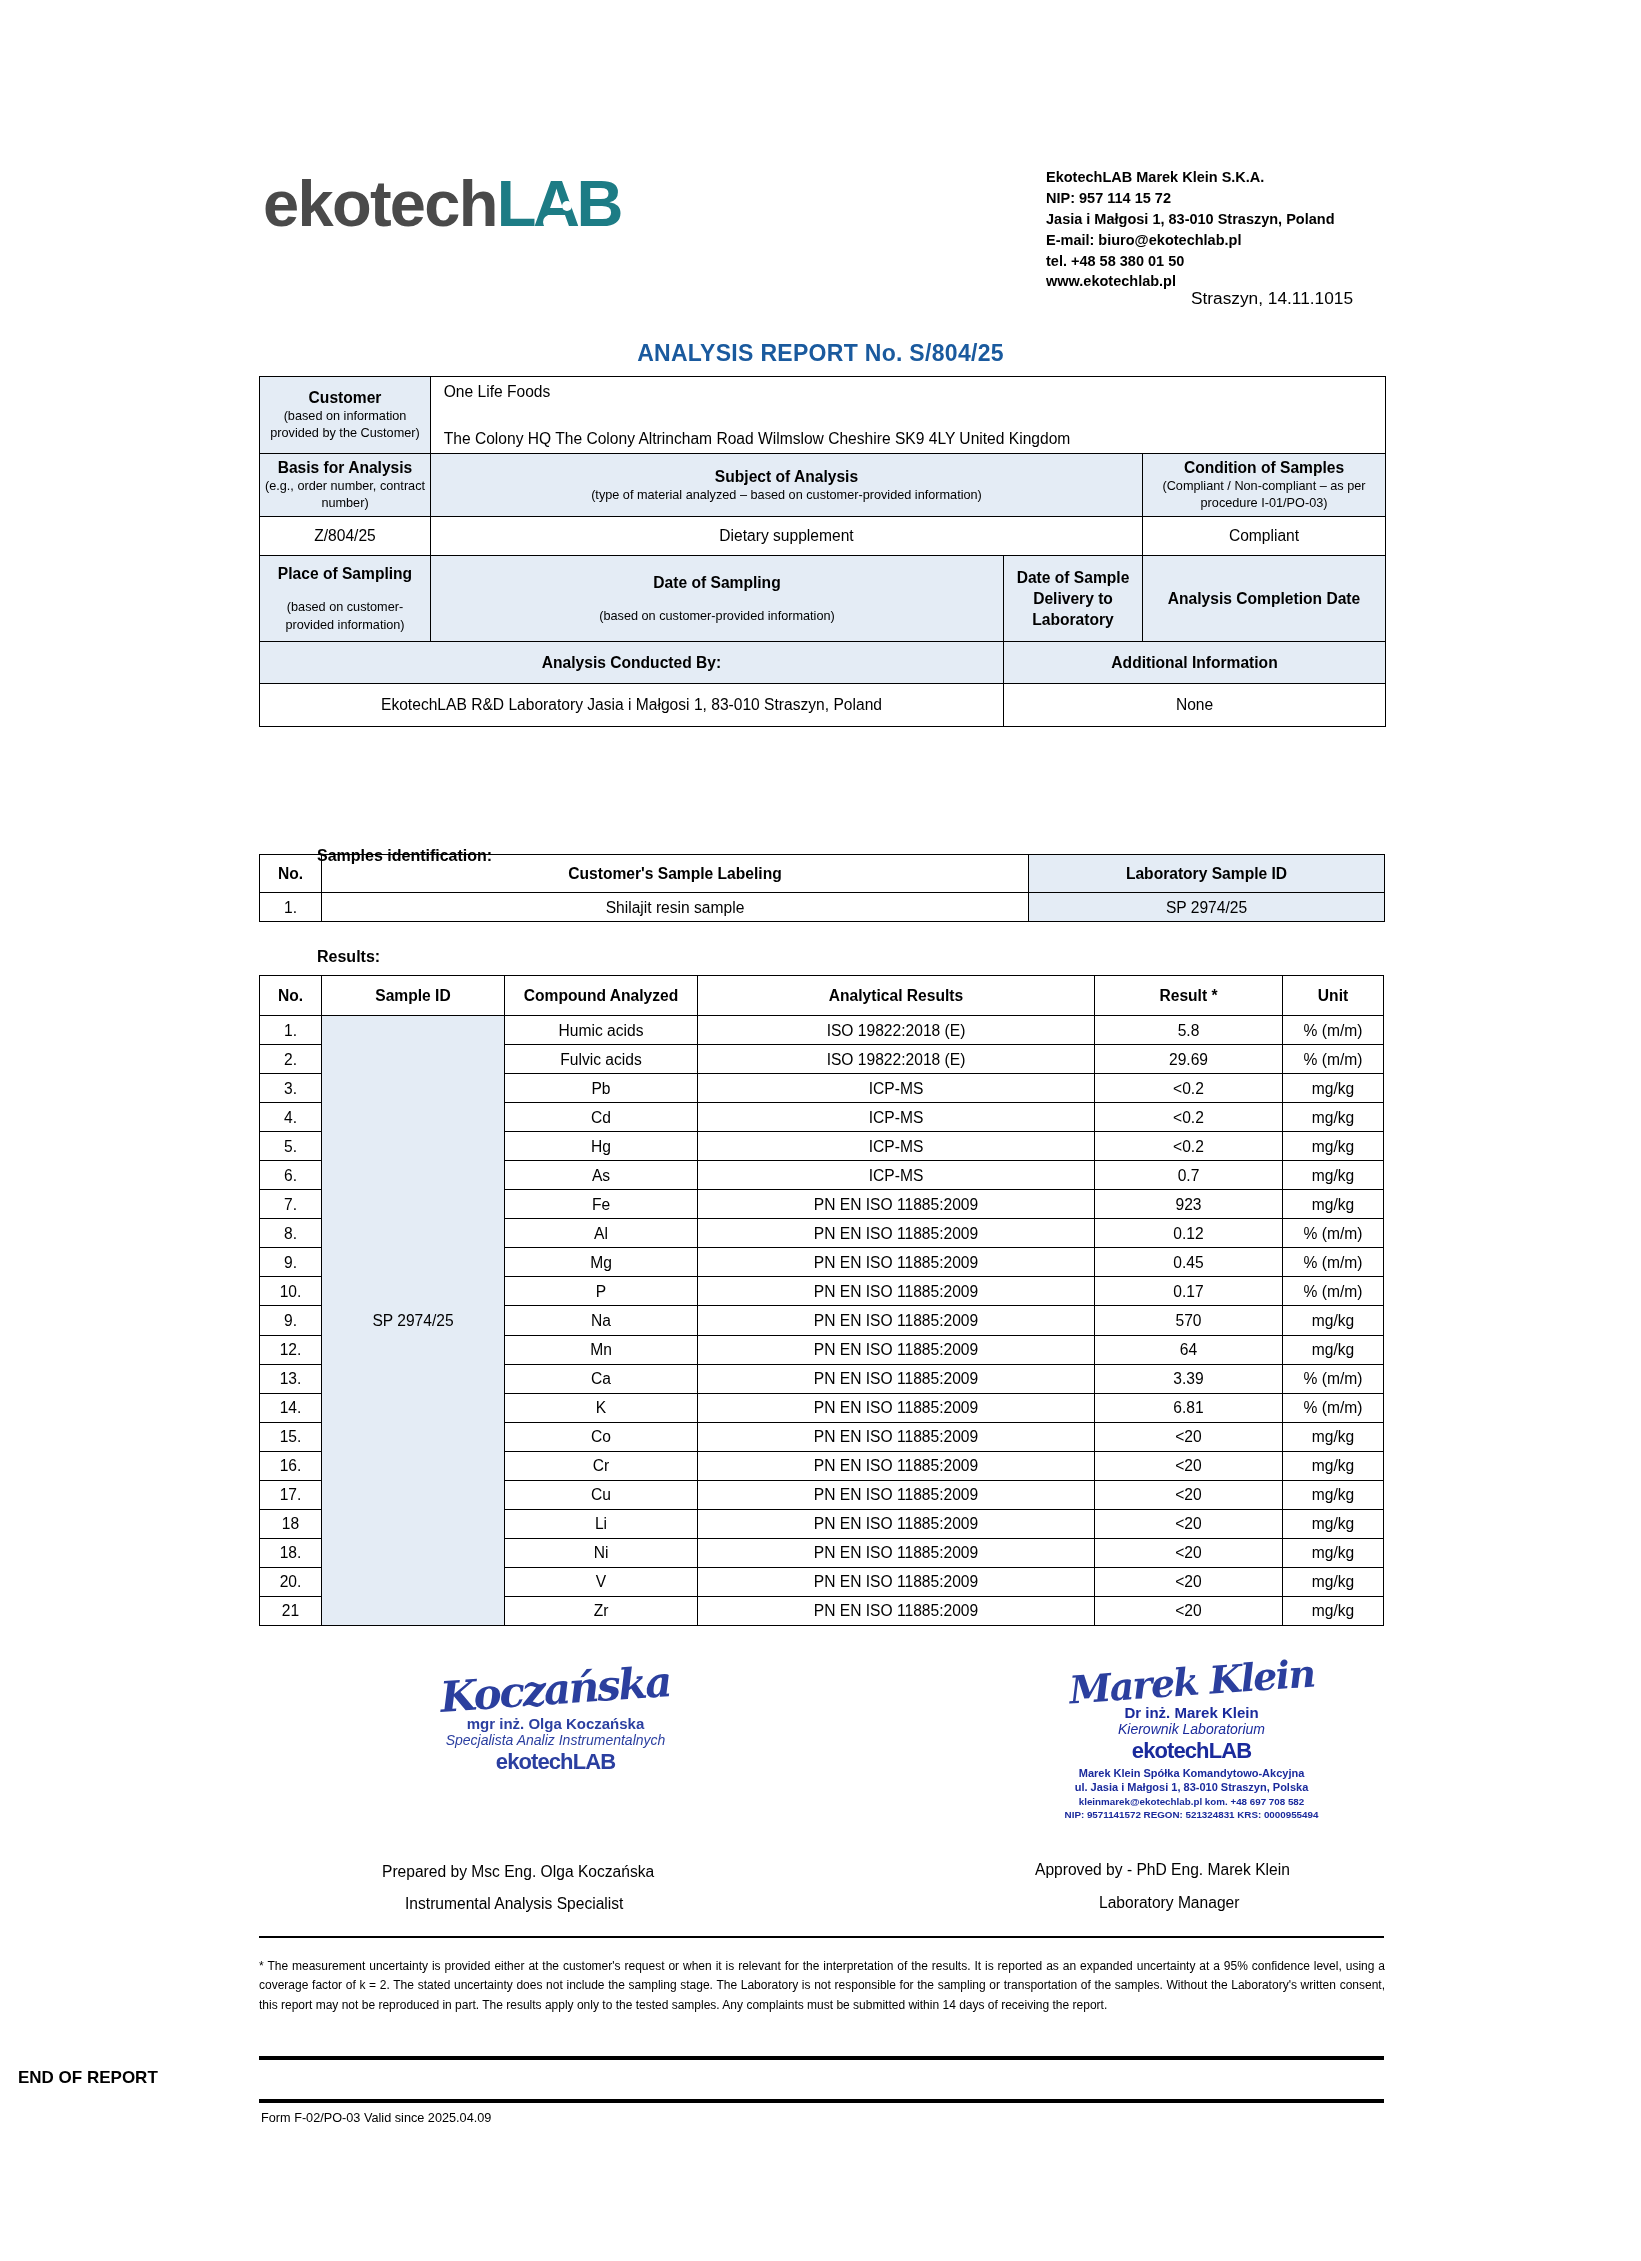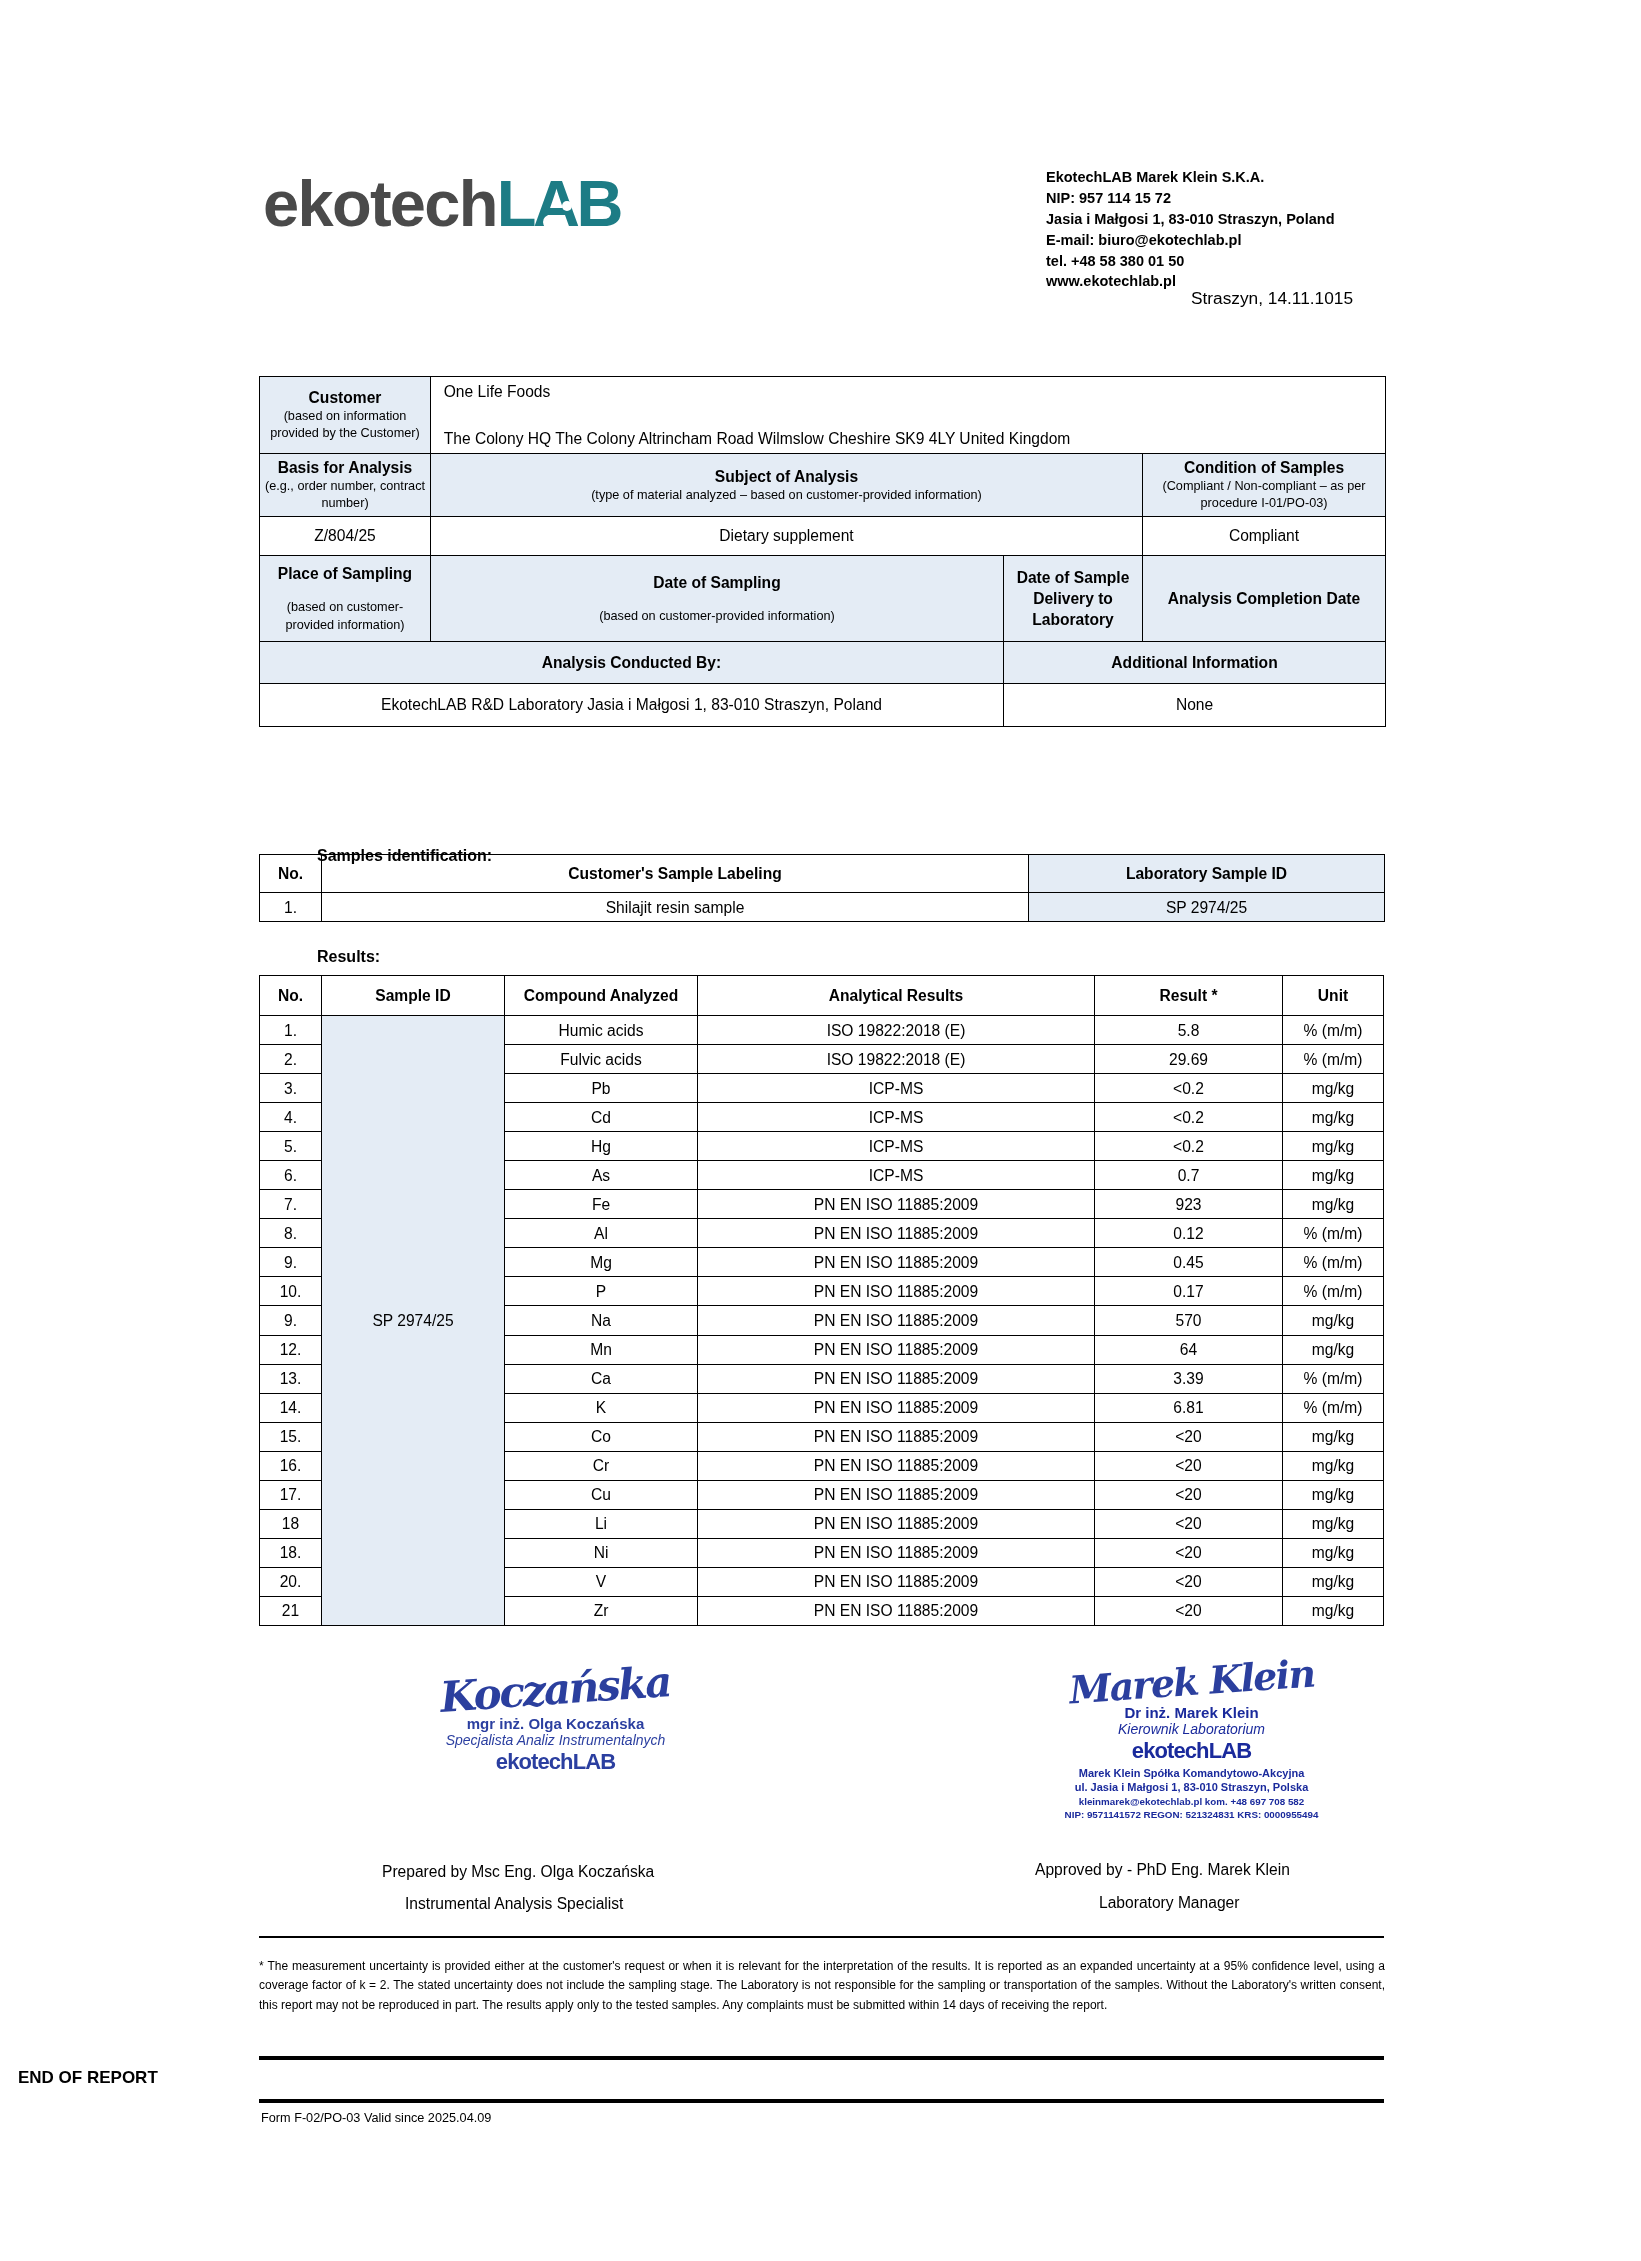--- a/index.html
+++ b/index.html
@@ -144,20 +144,21 @@
       <div>NIP: 957 114 15 72</div>
       <div>Jasia i Małgosi 1, 83-010 Straszyn, Poland</div>
       <div>E-mail: biuro@ekotechlab.pl</div>
       <div>tel. +48 58 380 01 50</div>
       <div>www.ekotechlab.pl</div>
     </div>
   </div>
 
   <div class="place-date">Straszyn,  14.11.1015</div>
 
+  <div class="report-title">ANALYSIS REPORT No.  S/804/25</div>
 
   <table class="tbl" id="info-table">
     <colgroup>
       <col style="width:171px">
         <col style="width:354px">
         <col style="width:219px">
       <col style="width:139px">
         <col style="width:243px">
     </colgroup>
     <tbody>

